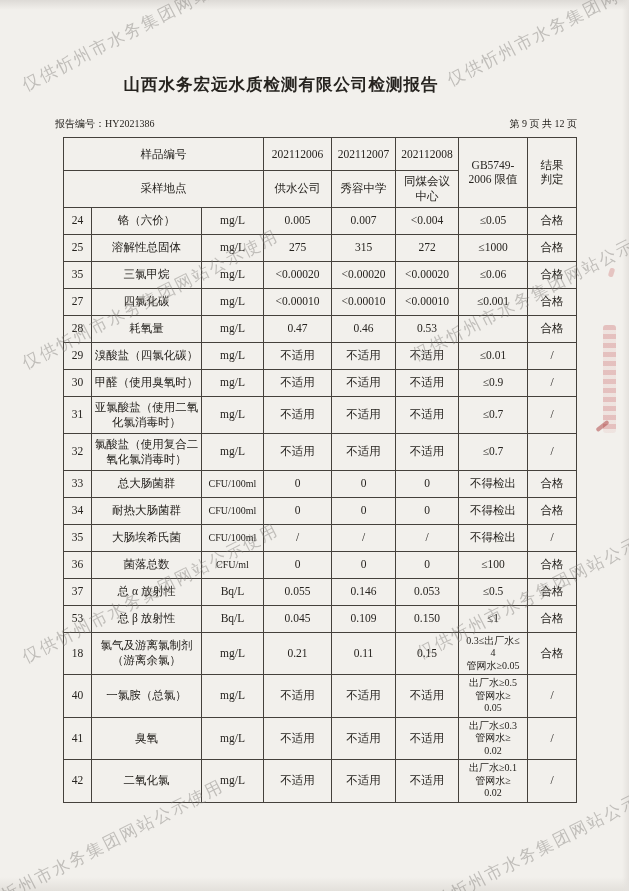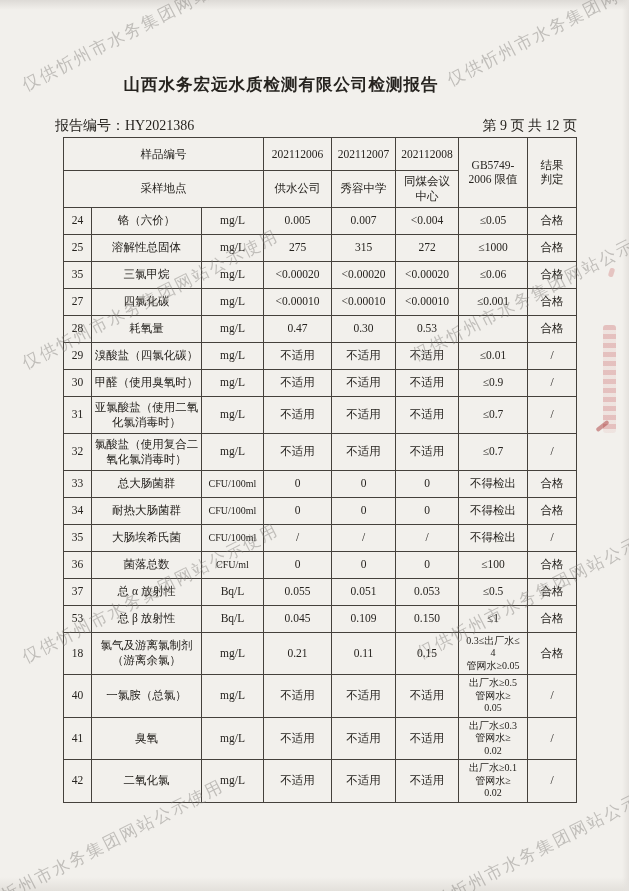--- a/index.html
+++ b/index.html
@@ -12,21 +12,21 @@
   .edge-top{position:absolute;left:0;top:0;width:629px;height:10px;
     background:linear-gradient(180deg,#dddad6,rgba(242,240,236,0));pointer-events:none;}
   .edge-bottom{position:absolute;left:0;bottom:0;width:629px;height:14px;
     background:linear-gradient(0deg,#e3e0db,rgba(242,240,236,0));pointer-events:none;}
   .edge-right{position:absolute;right:0;top:0;width:7px;height:891px;
     background:linear-gradient(270deg,#e5e2de,rgba(242,240,236,0));pointer-events:none;}
 
   .title{position:absolute;top:74px;left:0;width:562px;text-align:center;
     font-size:16.5px;font-weight:bold;letter-spacing:1px;}
   .meta{position:absolute;top:117px;left:55px;width:522px;
-    display:flex;justify-content:space-between;font-size:14px;}
+    display:flex;justify-content:space-between;font-size:10px;}
 
   table.report{position:absolute;left:63px;top:137px;width:513px;
     border-collapse:collapse;table-layout:fixed;background:transparent;}
   .report th,.report td{
     border:1px solid #45413c;font-size:11.5px;font-weight:normal;
     text-align:center;vertical-align:middle;padding:3px 2px;line-height:1.3;
     overflow:hidden;}
   .report thead th{height:26px;}
   .report tbody td{height:20px;}
   .c-name{text-align:left;padding-left:6px;}
@@ -140,21 +140,21 @@
         <td class="c-val">&lt;0.00010</td>
         <td class="c-val">&lt;0.00010</td>
         <td class="c-limit">≤0.001</td>
         <td class="c-res">合格</td>
       </tr>
       <tr>
         <td class="c-no">28</td>
         <td class="c-name">耗氧量</td>
         <td class="c-unit">mg/L</td>
         <td class="c-val">0.47</td>
-        <td class="c-val">0.30</td>
+        <td class="c-val">0.46</td>
         <td class="c-val">0.53</td>
         <td class="c-limit"></td>
         <td class="c-res">合格</td>
       </tr>
       <tr>
         <td class="c-no">29</td>
         <td class="c-name">溴酸盐（四氯化碳）</td>
         <td class="c-unit">mg/L</td>
         <td class="c-val">不适用</td>
         <td class="c-val">不适用</td>
@@ -230,21 +230,21 @@
         <td class="c-val">0</td>
         <td class="c-val">0</td>
         <td class="c-limit">≤100</td>
         <td class="c-res">合格</td>
       </tr>
       <tr>
         <td class="c-no">37</td>
         <td class="c-name">总 α 放射性</td>
         <td class="c-unit">Bq/L</td>
         <td class="c-val">0.055</td>
-        <td class="c-val">0.051</td>
+        <td class="c-val">0.146</td>
         <td class="c-val">0.053</td>
         <td class="c-limit">≤0.5</td>
         <td class="c-res">合格</td>
       </tr>
       <tr>
         <td class="c-no">53</td>
         <td class="c-name">总 β 放射性</td>
         <td class="c-unit">Bq/L</td>
         <td class="c-val">0.045</td>
         <td class="c-val">0.109</td>

